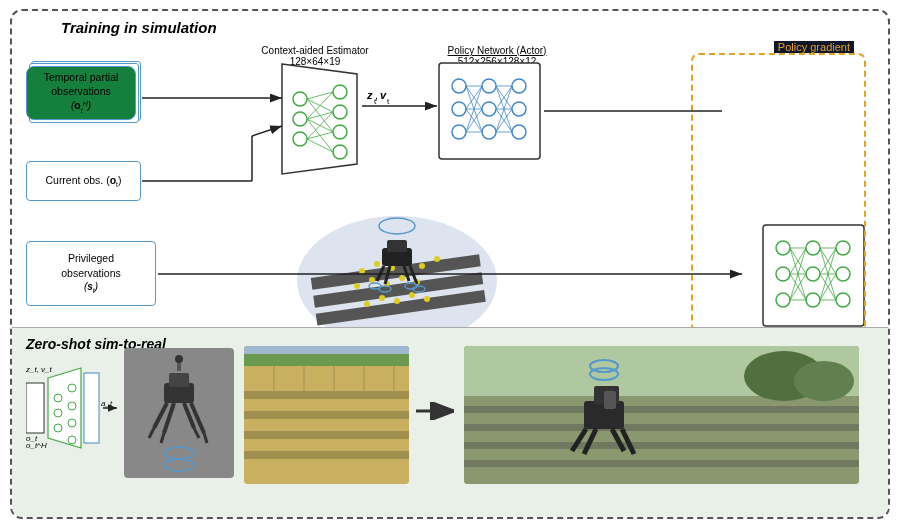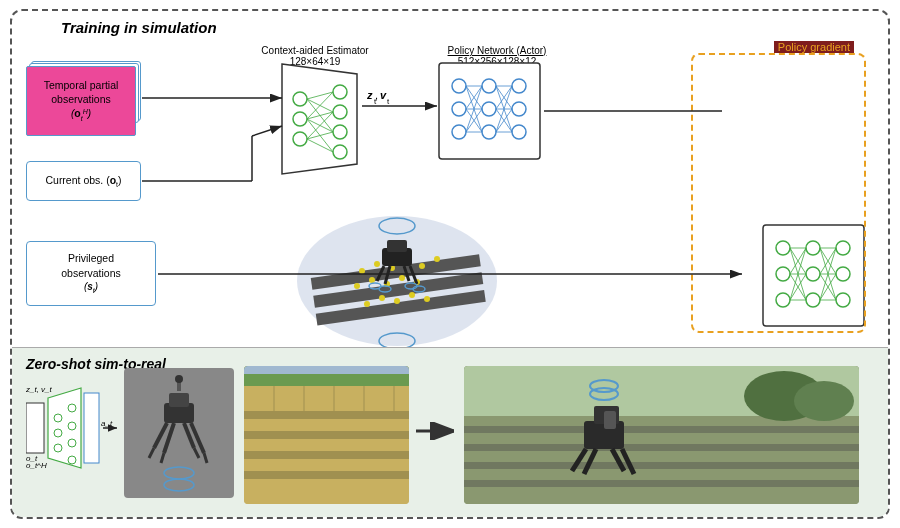--- a/index.html
+++ b/index.html
@@ -38,21 +38,21 @@
       font-style: italic;
       margin-left: 35px;
     }
 
     
     .zeroshot-section {
       position: absolute;
       bottom: 0;
       left: 0;
       right: 0;
-      height: 170px;
+      height: 190px;
       background: #e8f0e8;
       border-radius: 0 0 10px 10px;
       border-top: 1.5px solid #aaa;
     }
 
     .zeroshot-title {
       position: absolute;
       top: 8px;
       left: 14px;
       font-size: 14px;
@@ -63,24 +63,24 @@
     
     .stacked-obs {
       position: absolute;
       left: 14px;
       top: 55px;
     }
 
     .paper-layer {
       position: absolute;
       width: 110px;
-      height: 70px;
+      height: 54px;
       border: 1.5px solid #5599cc;
-      border-radius: 2px;
-      background: #ec4899;
+      border-radius: 8px;
+      background: #15803d;
       display: flex;
       align-items: center;
       justify-content: center;
       text-align: center;
       font-size: 10.5px;
       line-height: 1.3;
     }
 
     
     .box-label {
@@ -157,21 +157,21 @@
       border-radius: 8px;
       pointer-events: none;
     }
 
     .policy-gradient-label {
       position: absolute;
       top: -14px;
       right: 10px;
       font-size: 11px;
       color: #e8a020;
-      background: #7f1d1d;
+      background: #0f172a;
       padding: 0 4px;
     }
 
     .math-text {
       font-style: italic;
       font-size: 10px;
     }
 
     
     sup { font-size: 7px; }

